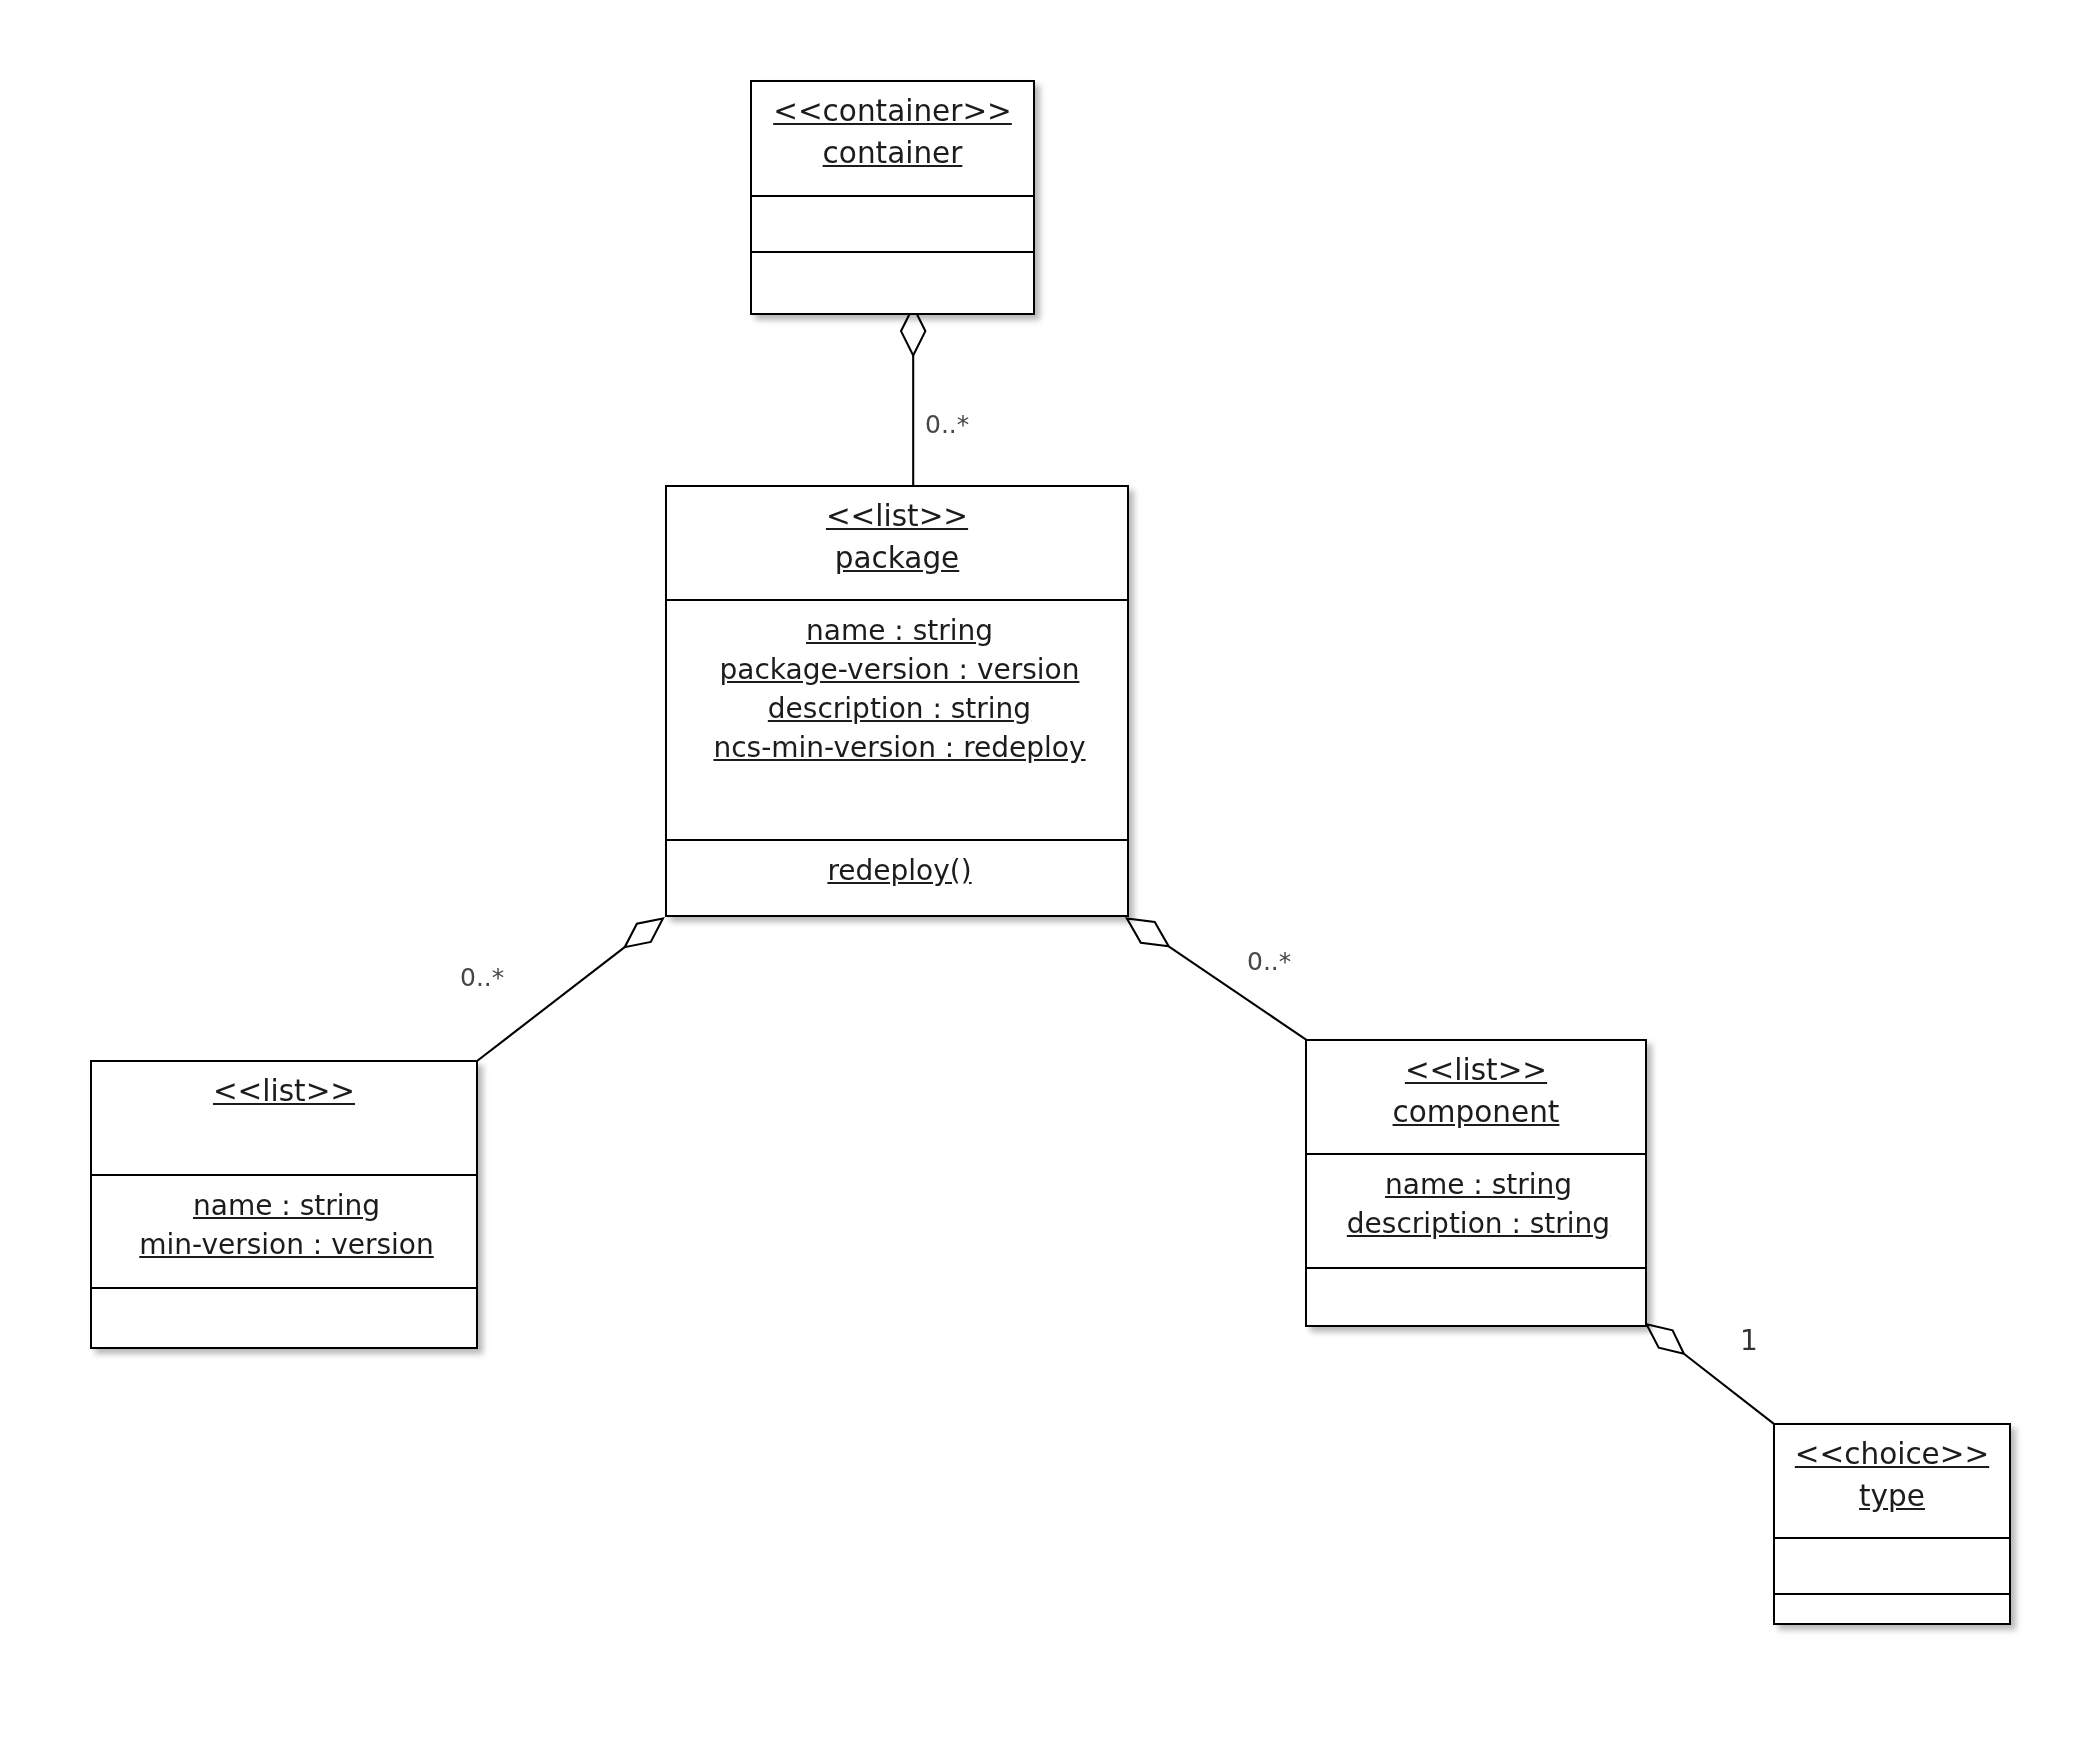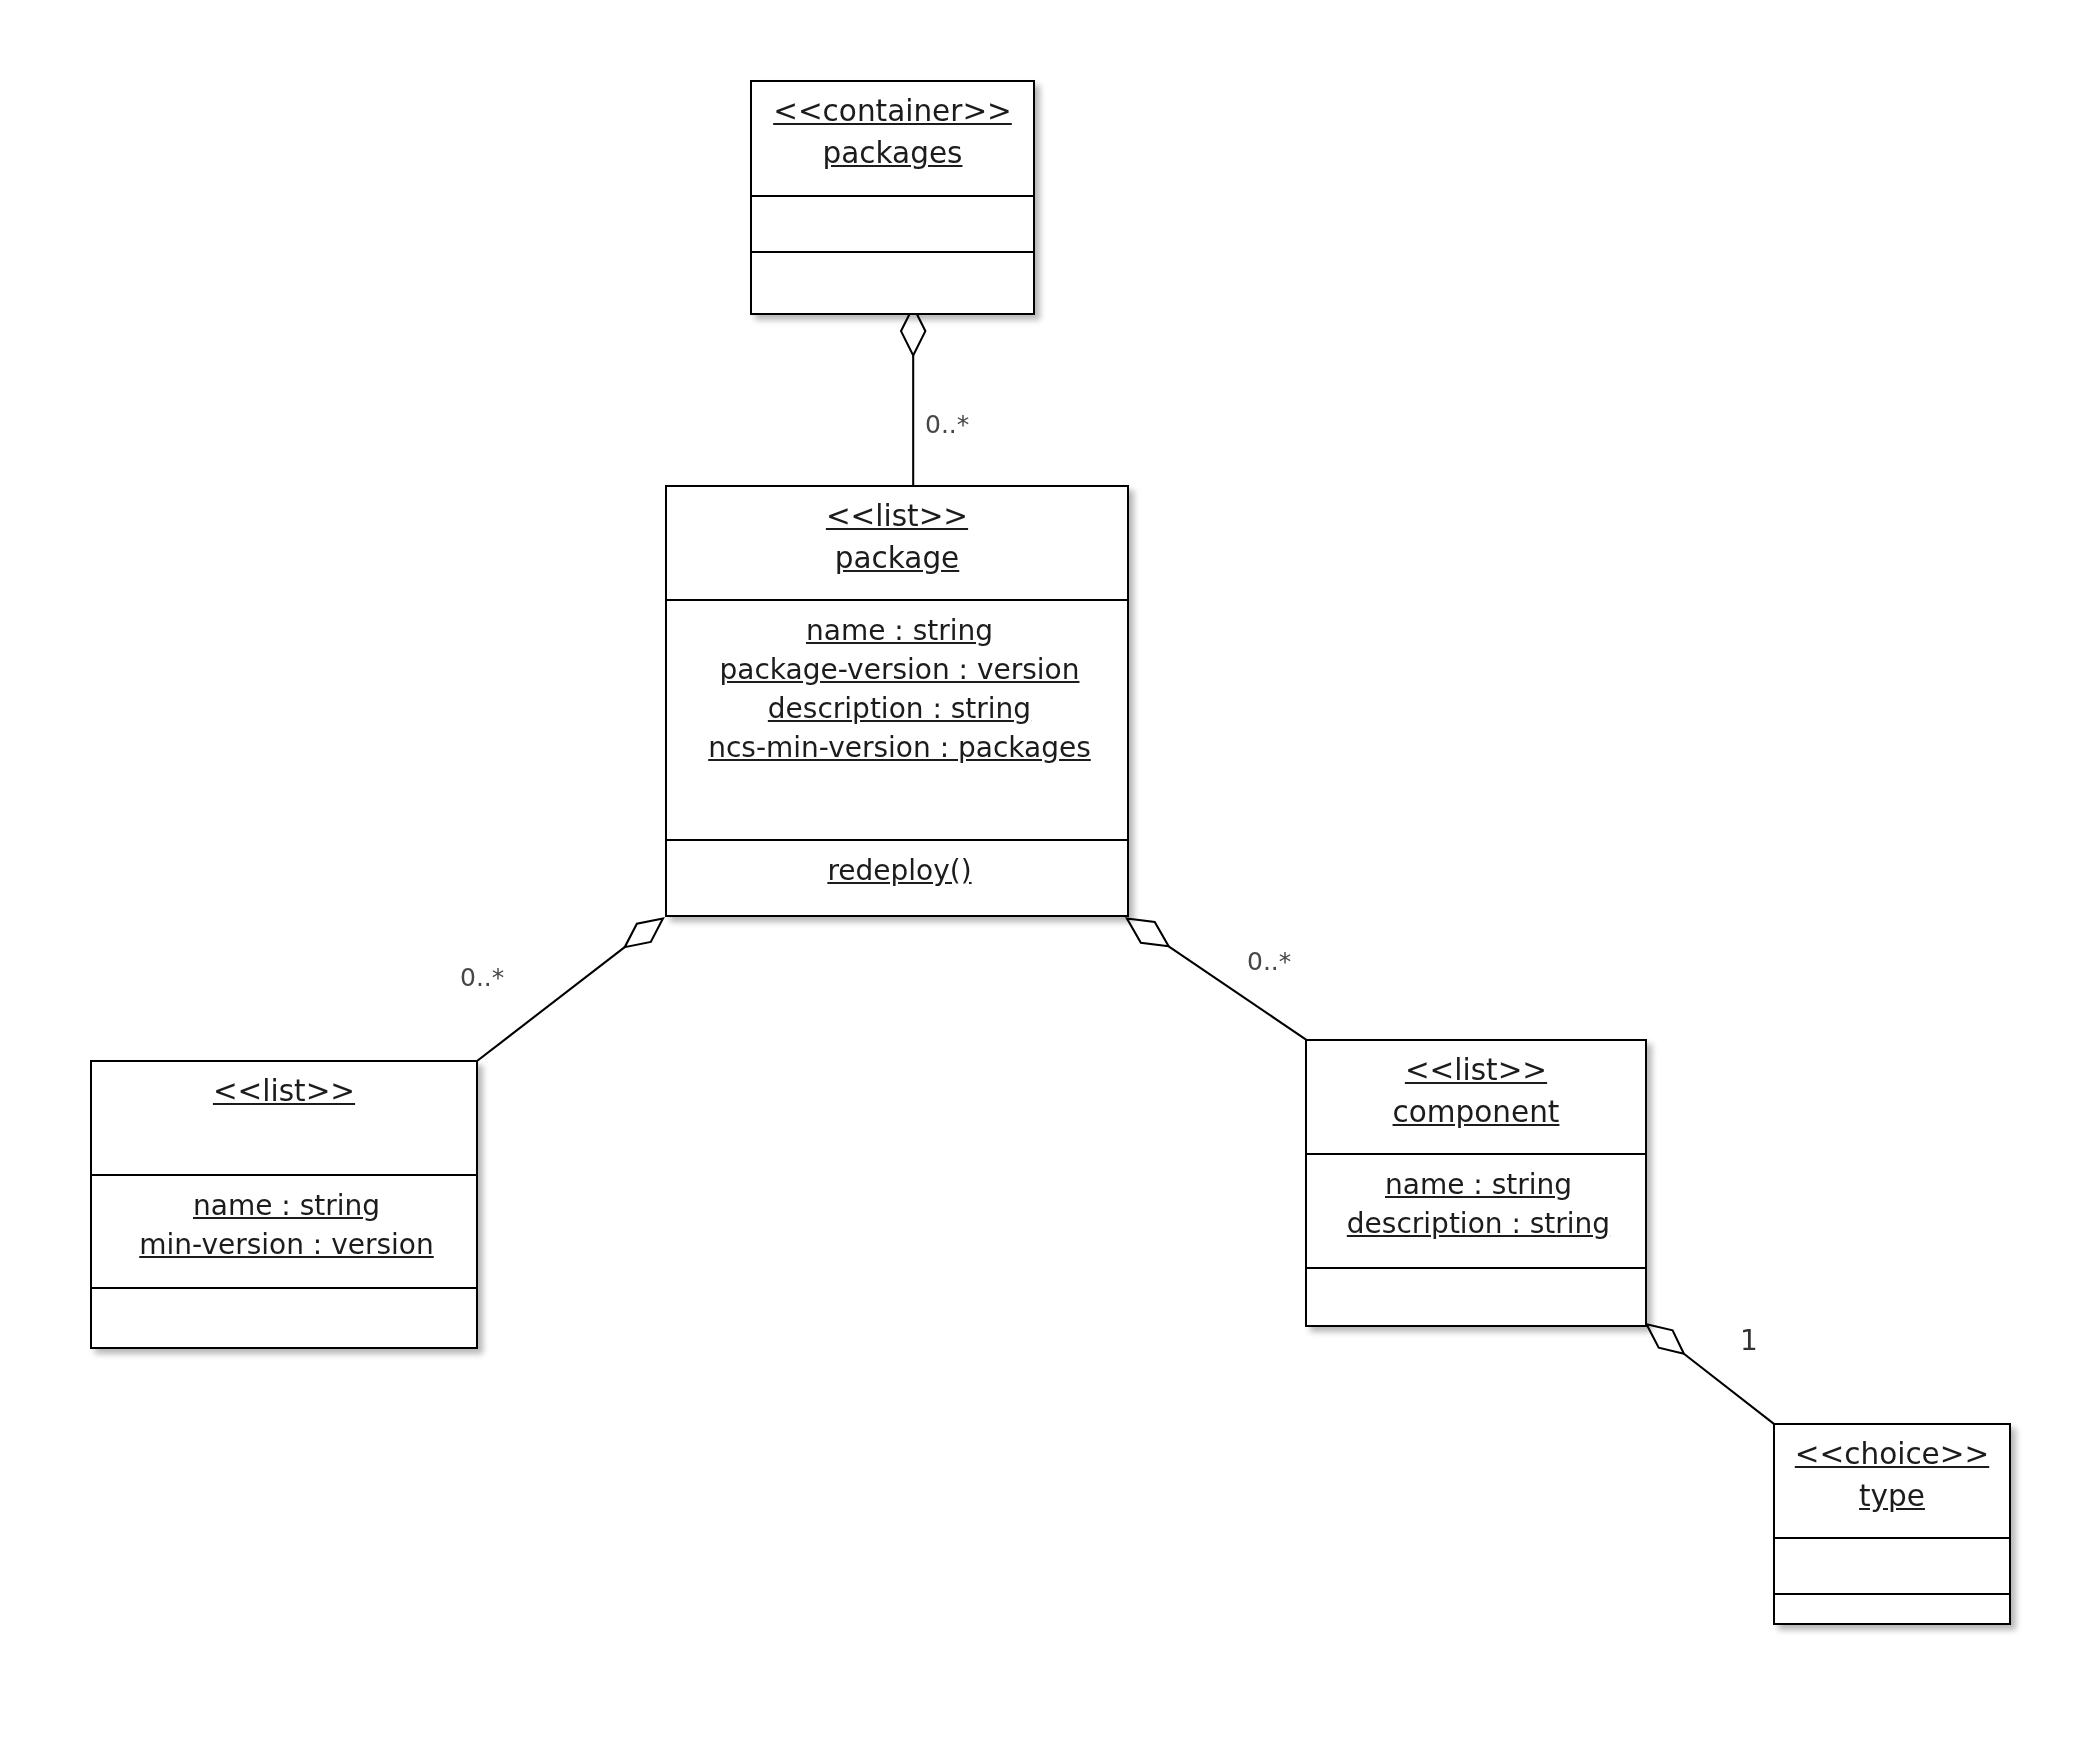--- a/index.html
+++ b/index.html
@@ -118,36 +118,36 @@
 
     <g>
       <polygon points="1895,1524 1925,1531 1938,1558 1909,1551"></polygon>
       <line x1="1938" y1="1558" x2="2042" y2="1639"></line>
     </g>
   </svg>
 
   <div class="uml-class" id="box-packages">
     <div class="compartment c1 title-compartment">
       <div>&lt;&lt;container&gt;&gt;</div>
-      <div>packages</div>
+      <div>container</div>
     </div>
     <div class="compartment c2 members-compartment"></div>
     <div class="compartment last members-compartment"></div>
   </div>
 
   <div class="uml-class" id="box-package">
     <div class="compartment c1 title-compartment">
       <div>&lt;&lt;list&gt;&gt;</div>
       <div>package</div>
     </div>
     <div class="compartment c2 members-compartment">
       <div>name : string</div>
       <div>package-version : version</div>
       <div>description : string</div>
-      <div>ncs-min-version : packages</div>
+      <div>ncs-min-version : redeploy</div>
     </div>
     <div class="compartment last members-compartment">
       <div>redeploy()</div>
     </div>
   </div>
 
   <div class="uml-class" id="box-required-package">
     <div class="compartment c1 title-compartment">
       <div>&lt;&lt;list&gt;&gt;</div>
     </div>

